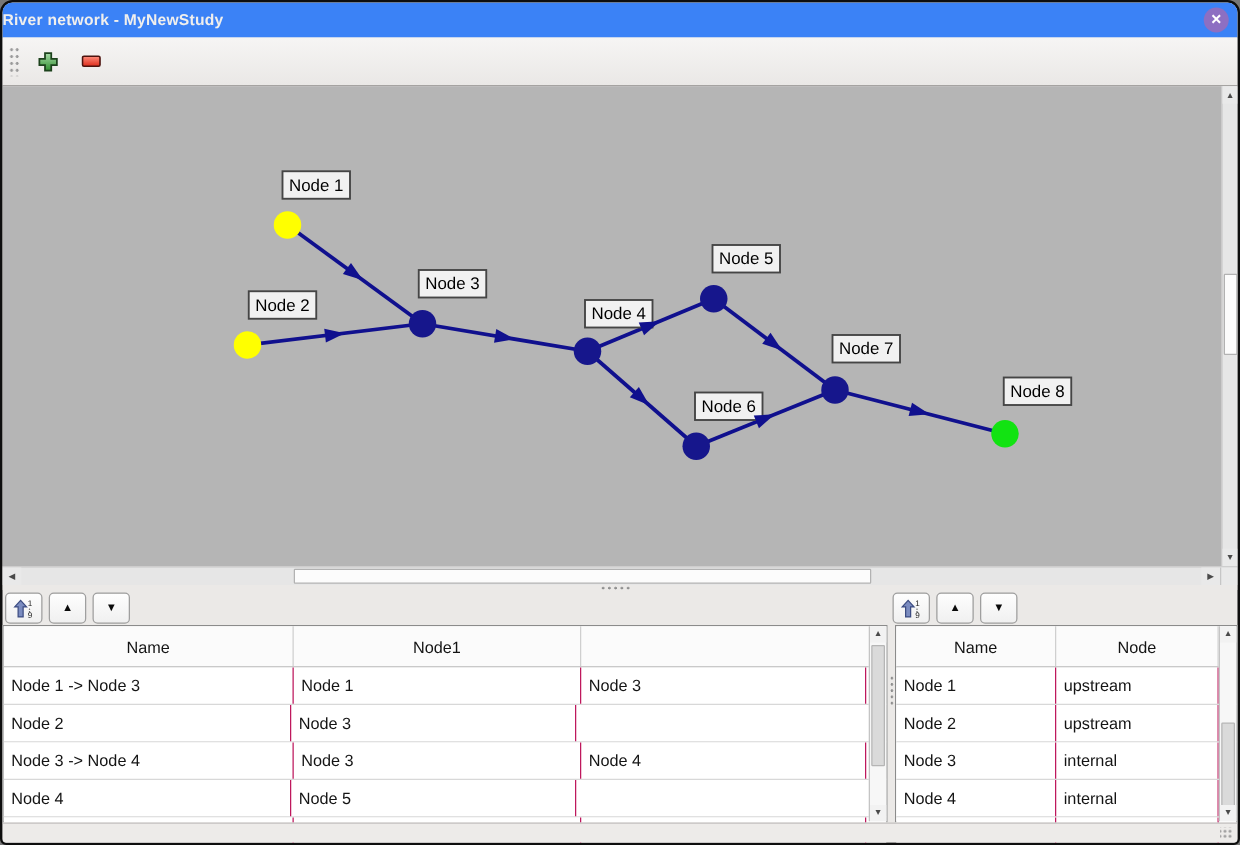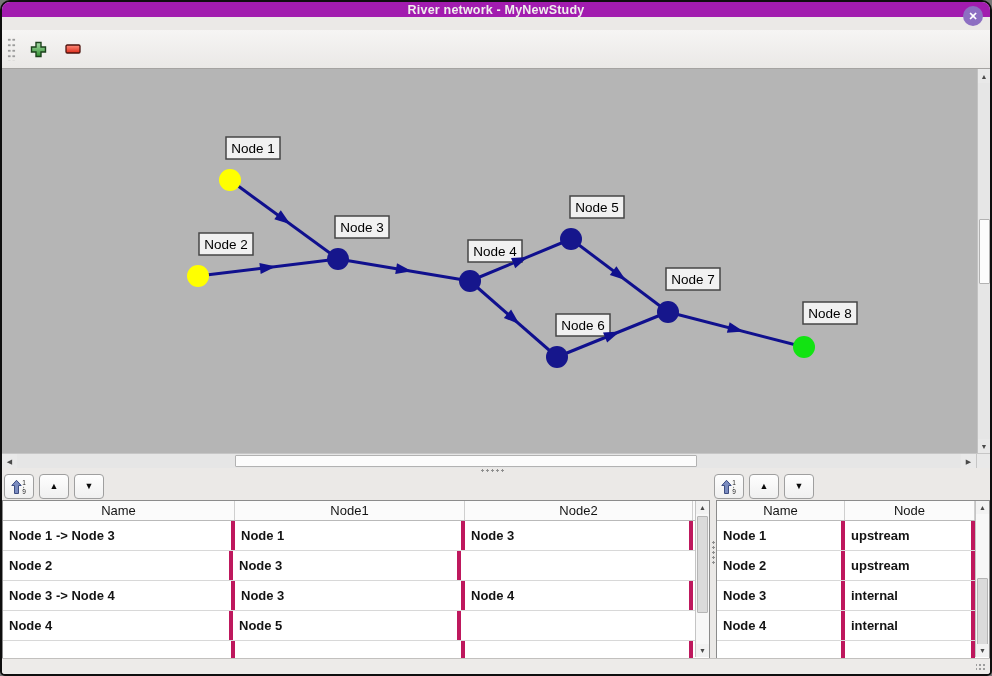--- a/index.html
+++ b/index.html
@@ -7,22 +7,22 @@
   body { font-family:"Liberation Sans", sans-serif; }
 
   .window{
     position:relative; width:992px; height:676px;
     border:2px solid #0e0e0e; border-radius:10px 10px 5px 5px;
     overflow:hidden; background:#ebe9e7;
   }
 
   
   .titlebar{
-    position:absolute; left:0; top:0; width:988px; height:15px;
-    background:#a21caf; display:flex; align-items:center; justify-content:center;
+    position:absolute; left:0; top:0; width:988px; height:28px;
+    background:#3b82f6; display:flex; align-items:center; 
   }
   .titlebar .title{ color:#f0efed; font-size:12.5px; font-weight:bold; letter-spacing:.2px; }
   .close-btn{
     position:absolute; right:7px; top:4px; width:20px; height:20px;
     border:none; border-radius:50%; background:#8d6fc2; color:#fff;
     font-size:11px; font-weight:bold; display:flex; align-items:center; justify-content:center;
     cursor:default; line-height:1;
   }
 
   
@@ -102,29 +102,29 @@
     background:linear-gradient(#fefefe,#f0f0f0);
     display:flex; align-items:center; justify-content:center;
     font-size:9px; color:#0a0a0a; line-height:1;
   }
 
   .table{
     position:absolute; top:498px; background:#fff; border:1px solid #8b8b8b;
   }
   .table.branch{ left:0; width:708px; height:158px; }
   .table.nodes{ left:714px; width:274px; height:158px; }
-  .thead{ display:flex; height:20px; background:#fbfbfb; border-bottom:1px solid #b9b9b9; }
+  .thead{ display:flex; height:33px; background:#fbfbfb; border-bottom:1px solid #b9b9b9; }
   .th{
     display:flex; align-items:center; justify-content:center;
     font-size:13px; color:#141414; border-right:1px solid #cfcfcf; flex-shrink:0;
   }
   .tr{ display:flex; height:30px; border-bottom:1px solid #d8d8d8; background:#fff; }
   .td{
     display:flex; align-items:center; padding-left:6px; font-size:13px; color:#141414;
-    border-right:4px solid #be185d; flex-shrink:0; white-space:nowrap; overflow:hidden;font-weight:bold;
+    border-right:1px solid #be185d; flex-shrink:0; white-space:nowrap; overflow:hidden;
   }
   .branch .col1{ width:232px; } .branch .col2{ width:230px; } .branch .col3{ width:228px; }
   .nodes .col1{ width:128px; } .nodes .col2{ width:130px; }
 
   .tb-vscroll{
     position:absolute; right:0; top:0; width:14px; height:156px;
     background:#f7f7f7; border-left:1px solid #c4c4c4;
   }
   .tb-vscroll .sb-btn{ background:#f2f2f2; height:13px; }
   .tb-thumb{
@@ -303,21 +303,20 @@
       </button>
     <button class="sq-btn">
         <span>▼</span>
       </button>
   </div>
 
   <div class="table branch">
     <div class="thead">
       <div class="th col1">Name</div>
       <div class="th col2">Node1</div>
-      <div class="th col3">Node2</div>
     </div>
     <div class="tbody">
         <div class="tr">
           <div class="td col1">Node 1 -&gt; Node 3</div>
           <div class="td col2">Node 1</div>
           <div class="td col3">Node 3</div>
         </div>
         <div class="tr">
           <div class="td col2">Node 2</div>
           <div class="td col3">Node 3</div>

